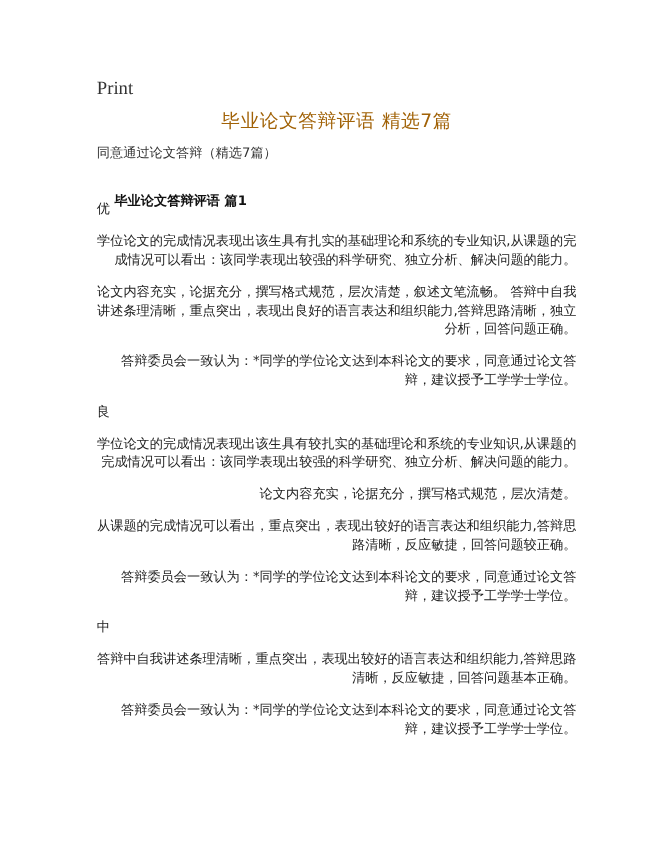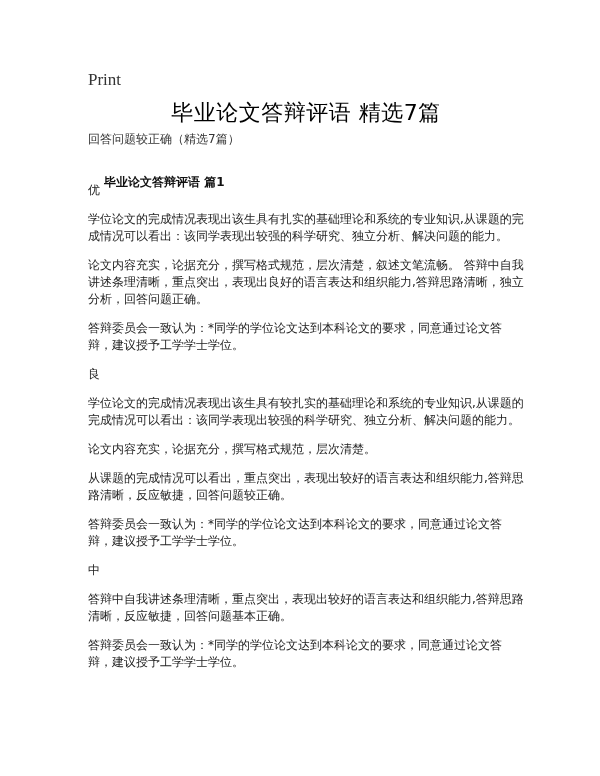--- a/index.html
+++ b/index.html
@@ -28,24 +28,24 @@
       font-family: "Liberation Serif", "DejaVu Serif", serif;
       font-size: 17px;
       color: #333;
     }
     .doc-title {
       position: absolute;
       top: 98px;
       left: 0;
       width: 436px;
       text-align: center;
-      font-size: 22px;
+      font-size: 17px;
       font-weight: normal;
       margin: 0;
-      color: #000000;
+      color: #a16207;
       letter-spacing: 0.5px;
     }
     .subtitle {
       position: absolute;
       top: 131px;
       left: 0;
       font-size: 12px;
       color: #333;
       margin: 0;
     }
@@ -69,29 +69,30 @@
       line-height: 17px;
       margin: 0 0 12px 0;
       color: #222;
     }
     .para {
       font-size: 12px;
       line-height: 17px;
       margin: 0 0 12px 0;
       color: #222;
       word-break: break-all;
+      text-align: right;
     }
   </style>
 </head>
 <body>
 
 <div class="page">
   <div class="print-label">Print</div>
   <h1 class="doc-title">毕业论文答辩评语  精选7篇</h1>
-  <p class="subtitle">回答问题较正确（精选7篇）</p>
+  <p class="subtitle">同意通过论文答辩（精选7篇）</p>
   <p class="section-heading">毕业论文答辩评语 篇1</p>
 
   <div class="content">
 
     <p class="grade">优</p>
     <p class="para">学位论文的完成情况表现出该生具有扎实的基础理论和系统的专业知识,从课题的完成情况可以看出：该同学表现出较强的科学研究、独立分析、解决问题的能力。</p>
     <p class="para">论文内容充实，论据充分，撰写格式规范，层次清楚，叙述文笔流畅。 答辩中自我讲述条理清晰，重点突出，表现出良好的语言表达和组织能力,答辩思路清晰，独立分析，回答问题正确。</p>
     <p class="para">答辩委员会一致认为：*同学的学位论文达到本科论文的要求，同意通过论文答辩，建议授予工学学士学位。</p>
 
     <p class="grade">良</p>

